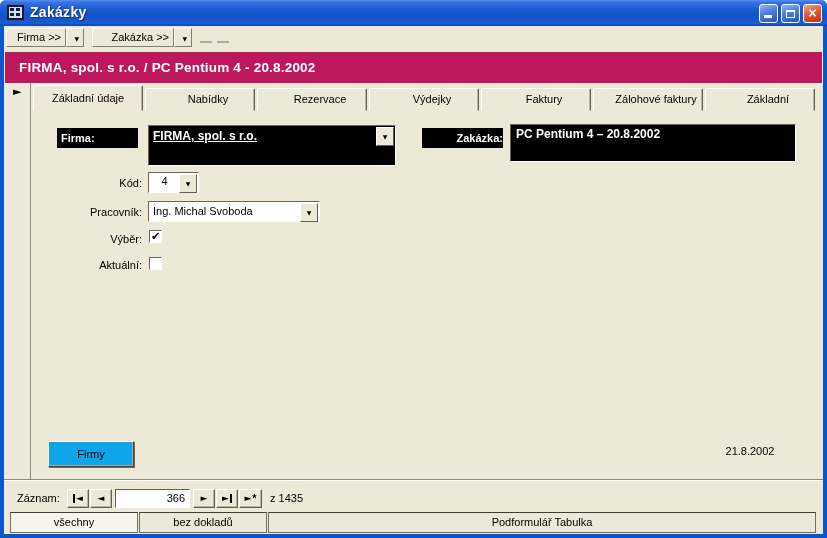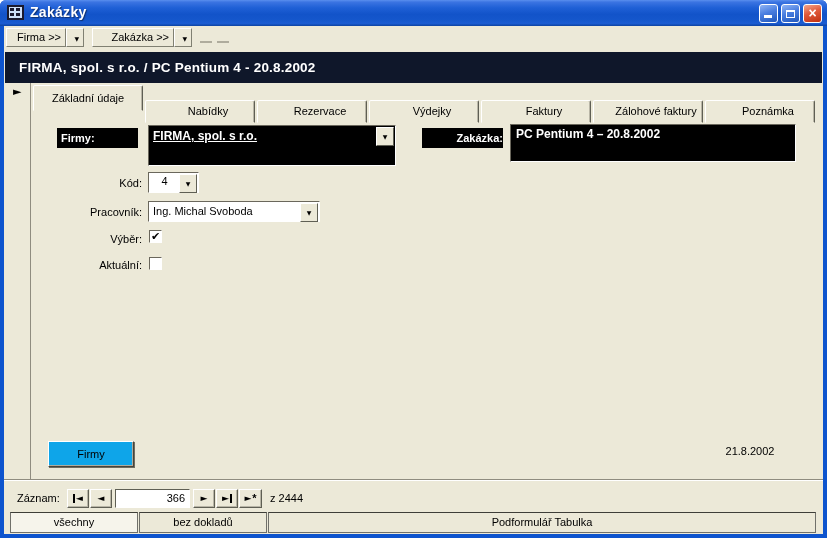--- a/index.html
+++ b/index.html
@@ -56,41 +56,41 @@
   #tb-firma { left:2px; width:60px; }
   #tb-firma-drop { left:62px; width:18px; }
   #tb-zakazka { left:88px; width:82px; }
   #tb-zakazka-drop { left:170px; width:18px; }
   .tb-arrow { font-family:"DejaVu Sans",sans-serif; font-size:6px; line-height:17px; }
   .tb-dash { position:absolute; top:15px; width:12px; height:2px; background:#AFAC9D; }
   #dash1 { left:196px; } #dash2 { left:213px; }
 
   
   .header-band {
-    position:absolute; left:1px; top:26px; width:817px; height:31px; background:#0f172a;
+    position:absolute; left:1px; top:26px; width:817px; height:31px; background:#be185d;
     color:#fff; font-size:13.5px; font-weight:bold; line-height:31px; padding-left:14px;
     letter-spacing:0.2px;
   }
 
   
   .rec-selector {
     position:absolute; left:1px; top:57px; width:26px; height:397px;
     border-right:1px solid #8F8C7F;
   }
   .sel-arrow { position:absolute; left:8px; top:2px; font-family:"DejaVu Sans",sans-serif; font-size:11px; color:#000; }
 
   
   .tab {
     position:absolute; width:110px; background:#ECE9D8; text-align:center;
     border:1px solid; border-color:#FFFFFF #5F5F54 transparent #FFFFFF;
     border-radius:2px 2px 0 0; box-shadow:inset -1px 0 0 #B8B5A6;
     font-size:11px; color:#000;
   }
   .tab.active { top:59px; height:26px; line-height:24px; }
-  .tab.inactive { top:74px; height:23px; line-height:21px;padding-left:16px; }
+  .tab.inactive { top:62px; height:23px; line-height:21px;padding-left:16px; }
   #tab0{left:29px;} #tab1{left:141px;} #tab2{left:253px;} #tab3{left:365px;}
   #tab4{left:477px;} #tab5{left:589px;} #tab6{left:701px;}
 
   
   .black-label {
     position:absolute; height:20px; background:#000; color:#fff; font-weight:bold;
     font-size:11px; line-height:20px; padding-left:4px;
   }
   #lbl-firma { left:53px; top:102px; width:81px; }
   #lbl-zakazka { left:418px; top:102px; width:81px;text-align:right; }
@@ -219,23 +219,23 @@
     <div class="rec-selector">
       <span class="sel-arrow">►</span>
     </div>
 
     <div class="tab active" id="tab0">Základní údaje</div>
     <div class="tab inactive" id="tab1">Nabídky</div>
     <div class="tab inactive" id="tab2">Rezervace</div>
     <div class="tab inactive" id="tab3">Výdejky</div>
     <div class="tab inactive" id="tab4">Faktury</div>
     <div class="tab inactive" id="tab5">Zálohové faktury</div>
-    <div class="tab inactive" id="tab6">Poznámka</div>
-
-    <div class="black-label" id="lbl-firma">Firmy:</div>
+    <div class="tab inactive" id="tab6">Základní</div>
+
+    <div class="black-label" id="lbl-firma">Firma:</div>
     <div class="sunken" id="cmb-firma">
       <span class="val">FIRMA, spol. s r.o.</span>
       <div class="drop-btn">
         <span class="drop-arrow">▼</span>
       </div>
     </div>
 
     <div class="black-label" id="lbl-zakazka">Zakázka:</div>
     <div class="sunken" id="fld-zakazka">
       <span class="val">PC Pentium 4 – 20.8.2002</span>
@@ -281,20 +281,20 @@
       <span class="nav-glyph">►</span>
     </div>
     <div class="nav-btn" id="nav-last">
       <span class="nav-glyph">►</span>
         <span class="nav-bar"></span>
     </div>
     <div class="nav-btn" id="nav-new">
       <span class="nav-glyph">►</span>
         <span class="nav-star">*</span>
     </div>
-    <div id="recnav-total">z 2444</div>
+    <div id="recnav-total">z 1435</div>
 
     <div class="bottom-btn" id="bb-vsechny">všechny</div>
     <div class="bottom-btn" id="bb-bezdokladu">bez dokladů</div>
     <div class="bottom-btn" id="bb-podformular">Podformulář Tabulka</div>
 
   </div>
 </div>
 
 </body></html>

